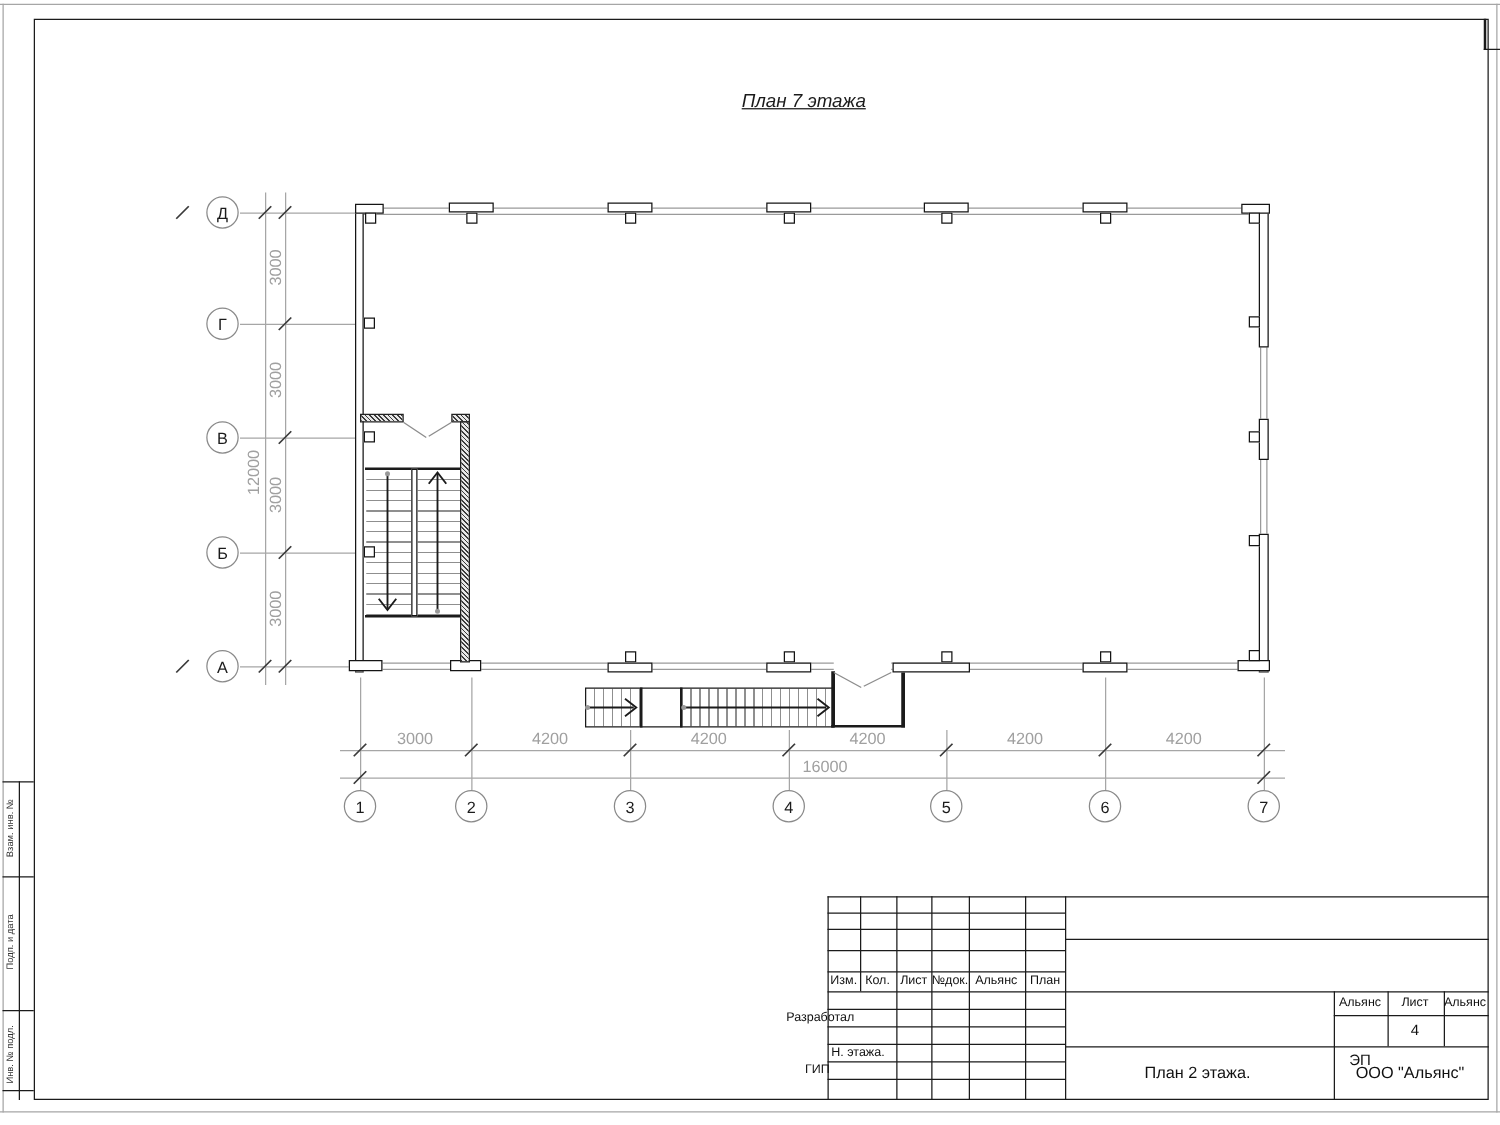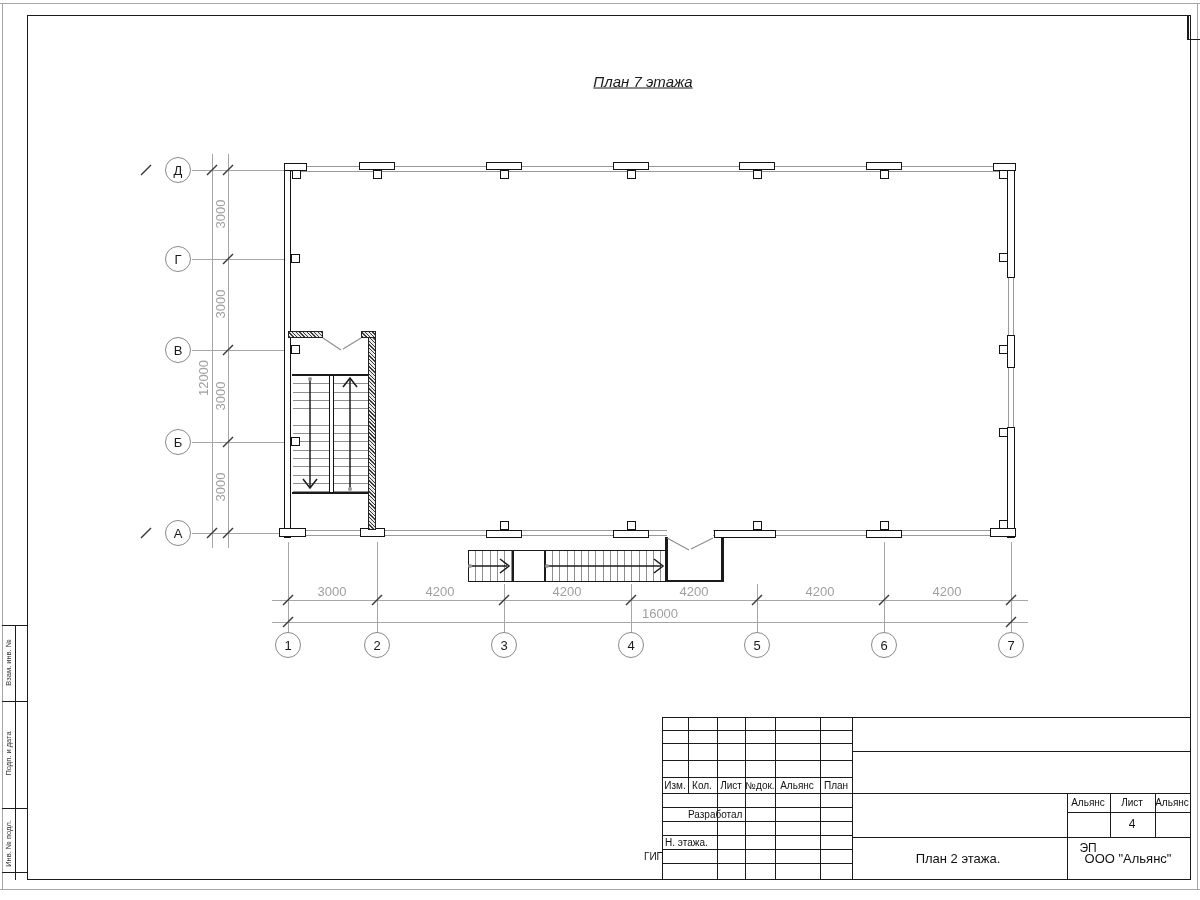--- a/index.html
+++ b/index.html
@@ -101,21 +101,21 @@
   <div class="side-label" style="top:658px">Взам. инв. №</div>
   <div class="side-label" style="top:749px">Подп. и дата</div>
   <div class="side-label" style="top:839px">Инв. № подл.</div>
 
   <span class="tbt" style="left:675px;top:785px">Изм.</span>
   <span class="tbt" style="left:702px;top:785px">Кол.</span>
   <span class="tbt" style="left:731px;top:785px">Лист</span>
   <span class="tbt" style="left:760px;top:785px">№док.</span>
   <span class="tbt" style="left:797px;top:785px">Альянс</span>
   <span class="tbt" style="left:836px;top:785px">План</span>
-  <span class="tbl" style="left:688px;top:814px">Разработал</span>
+  <span class="tbl" style="left:629px;top:814px">Разработал</span>
   <span class="tbl" style="left:665px;top:842px">Н. этажа.</span>
   <span class="tbl" style="left:644px;top:856px">ГИП</span>
   <span class="tbt" style="left:1088px;top:802px">Альянс</span>
   <span class="tbt" style="left:1132px;top:802px">Лист</span>
   <span class="tbt" style="left:1172px;top:802px">Альянс</span>
   <span class="tbt md" style="left:1088px;top:848px">ЭП</span>
   <span class="tbt md" style="left:1132px;top:824px">4</span>
   <span class="tbt md" style="left:1172px;top:824px"></span>
   <span class="tbt lg" style="left:958px;top:858px">План 2 этажа.</span>
   <span class="tbt lg" style="left:1128px;top:858px">ООО "Альянс"</span>

